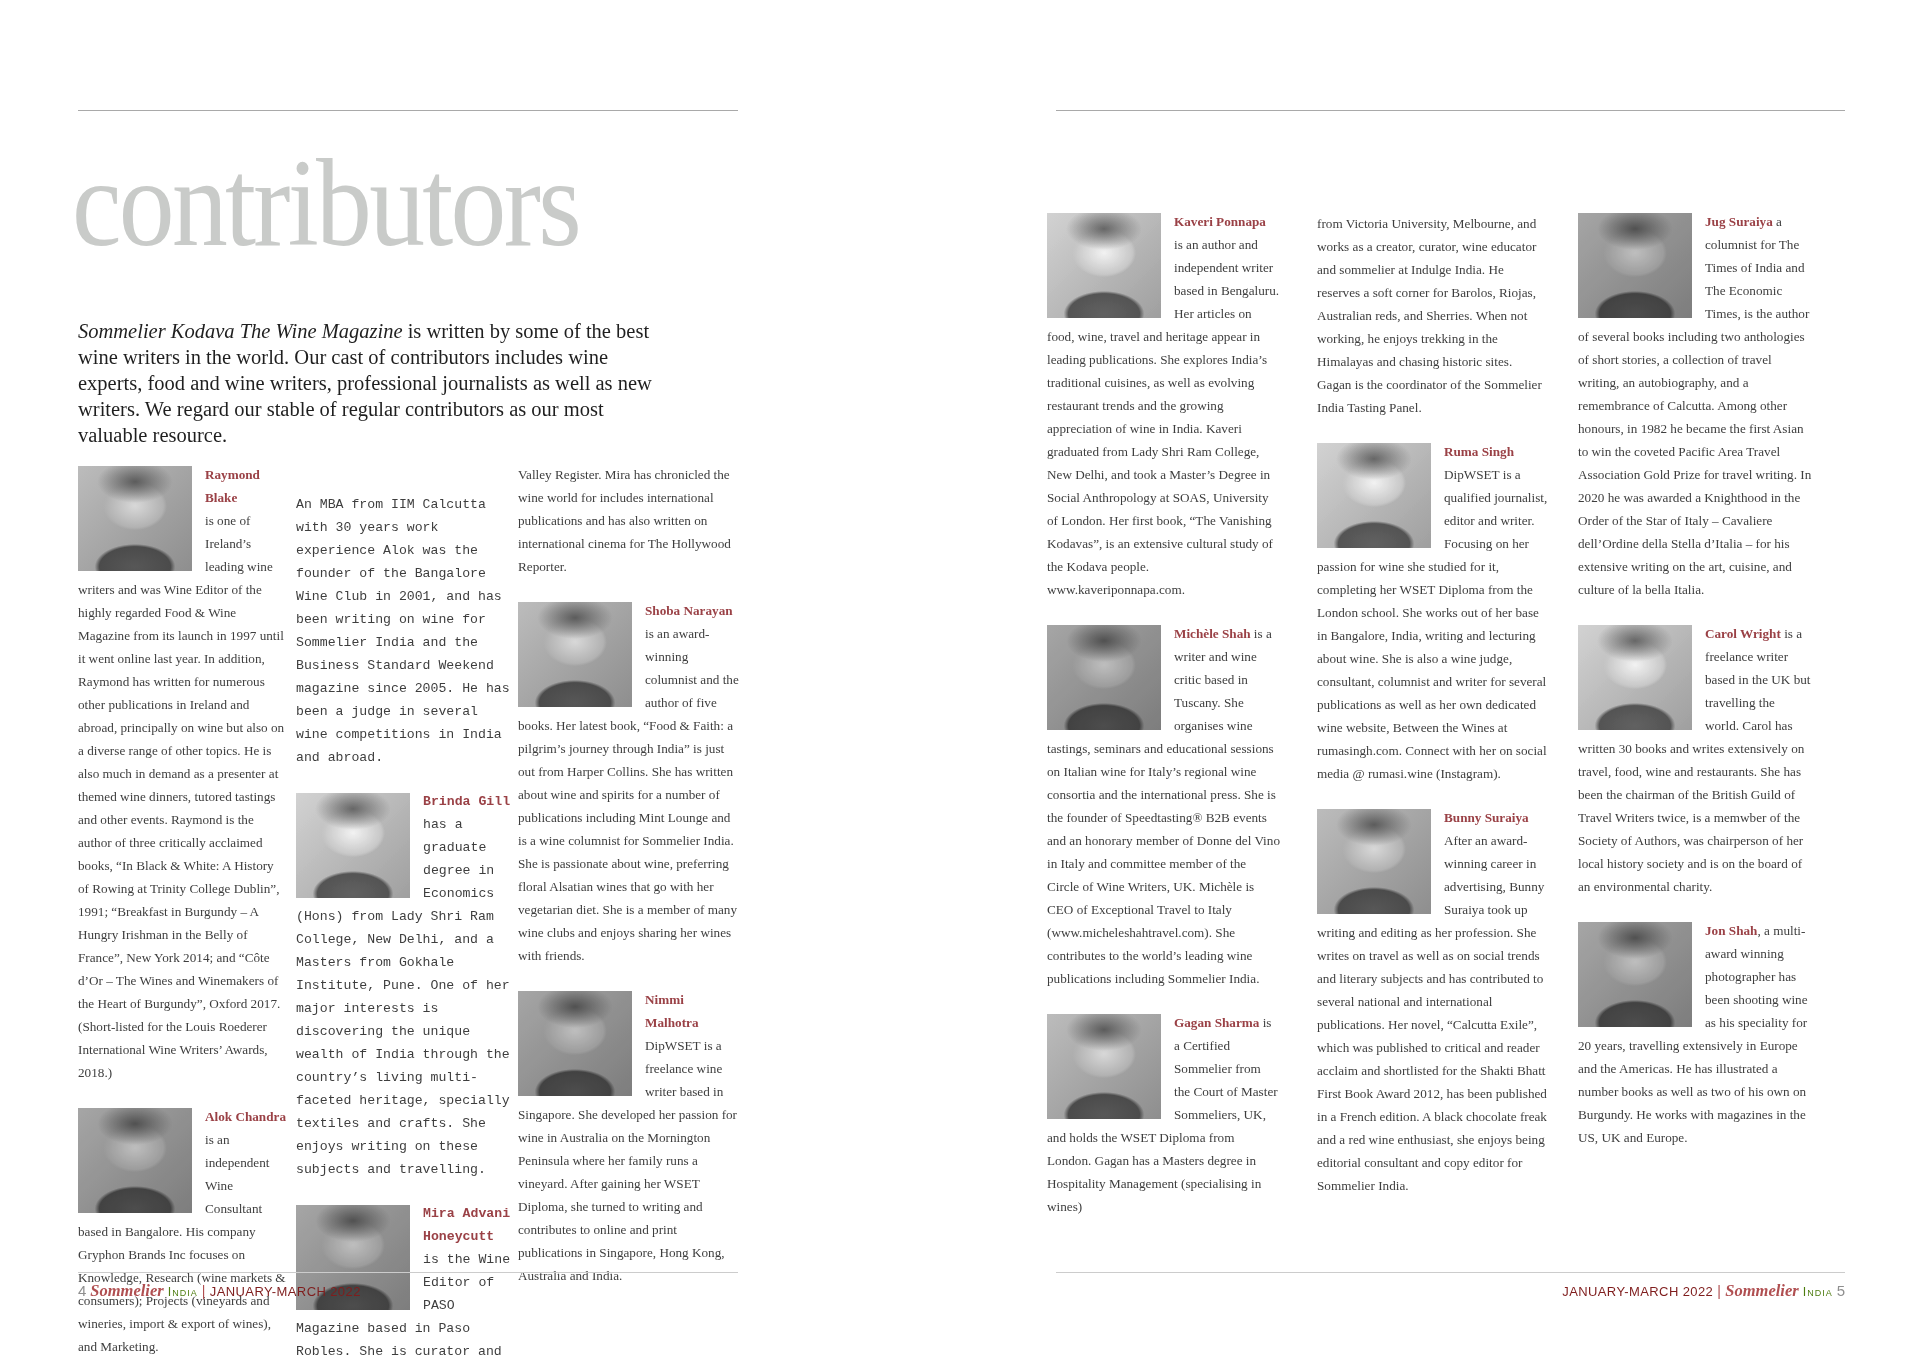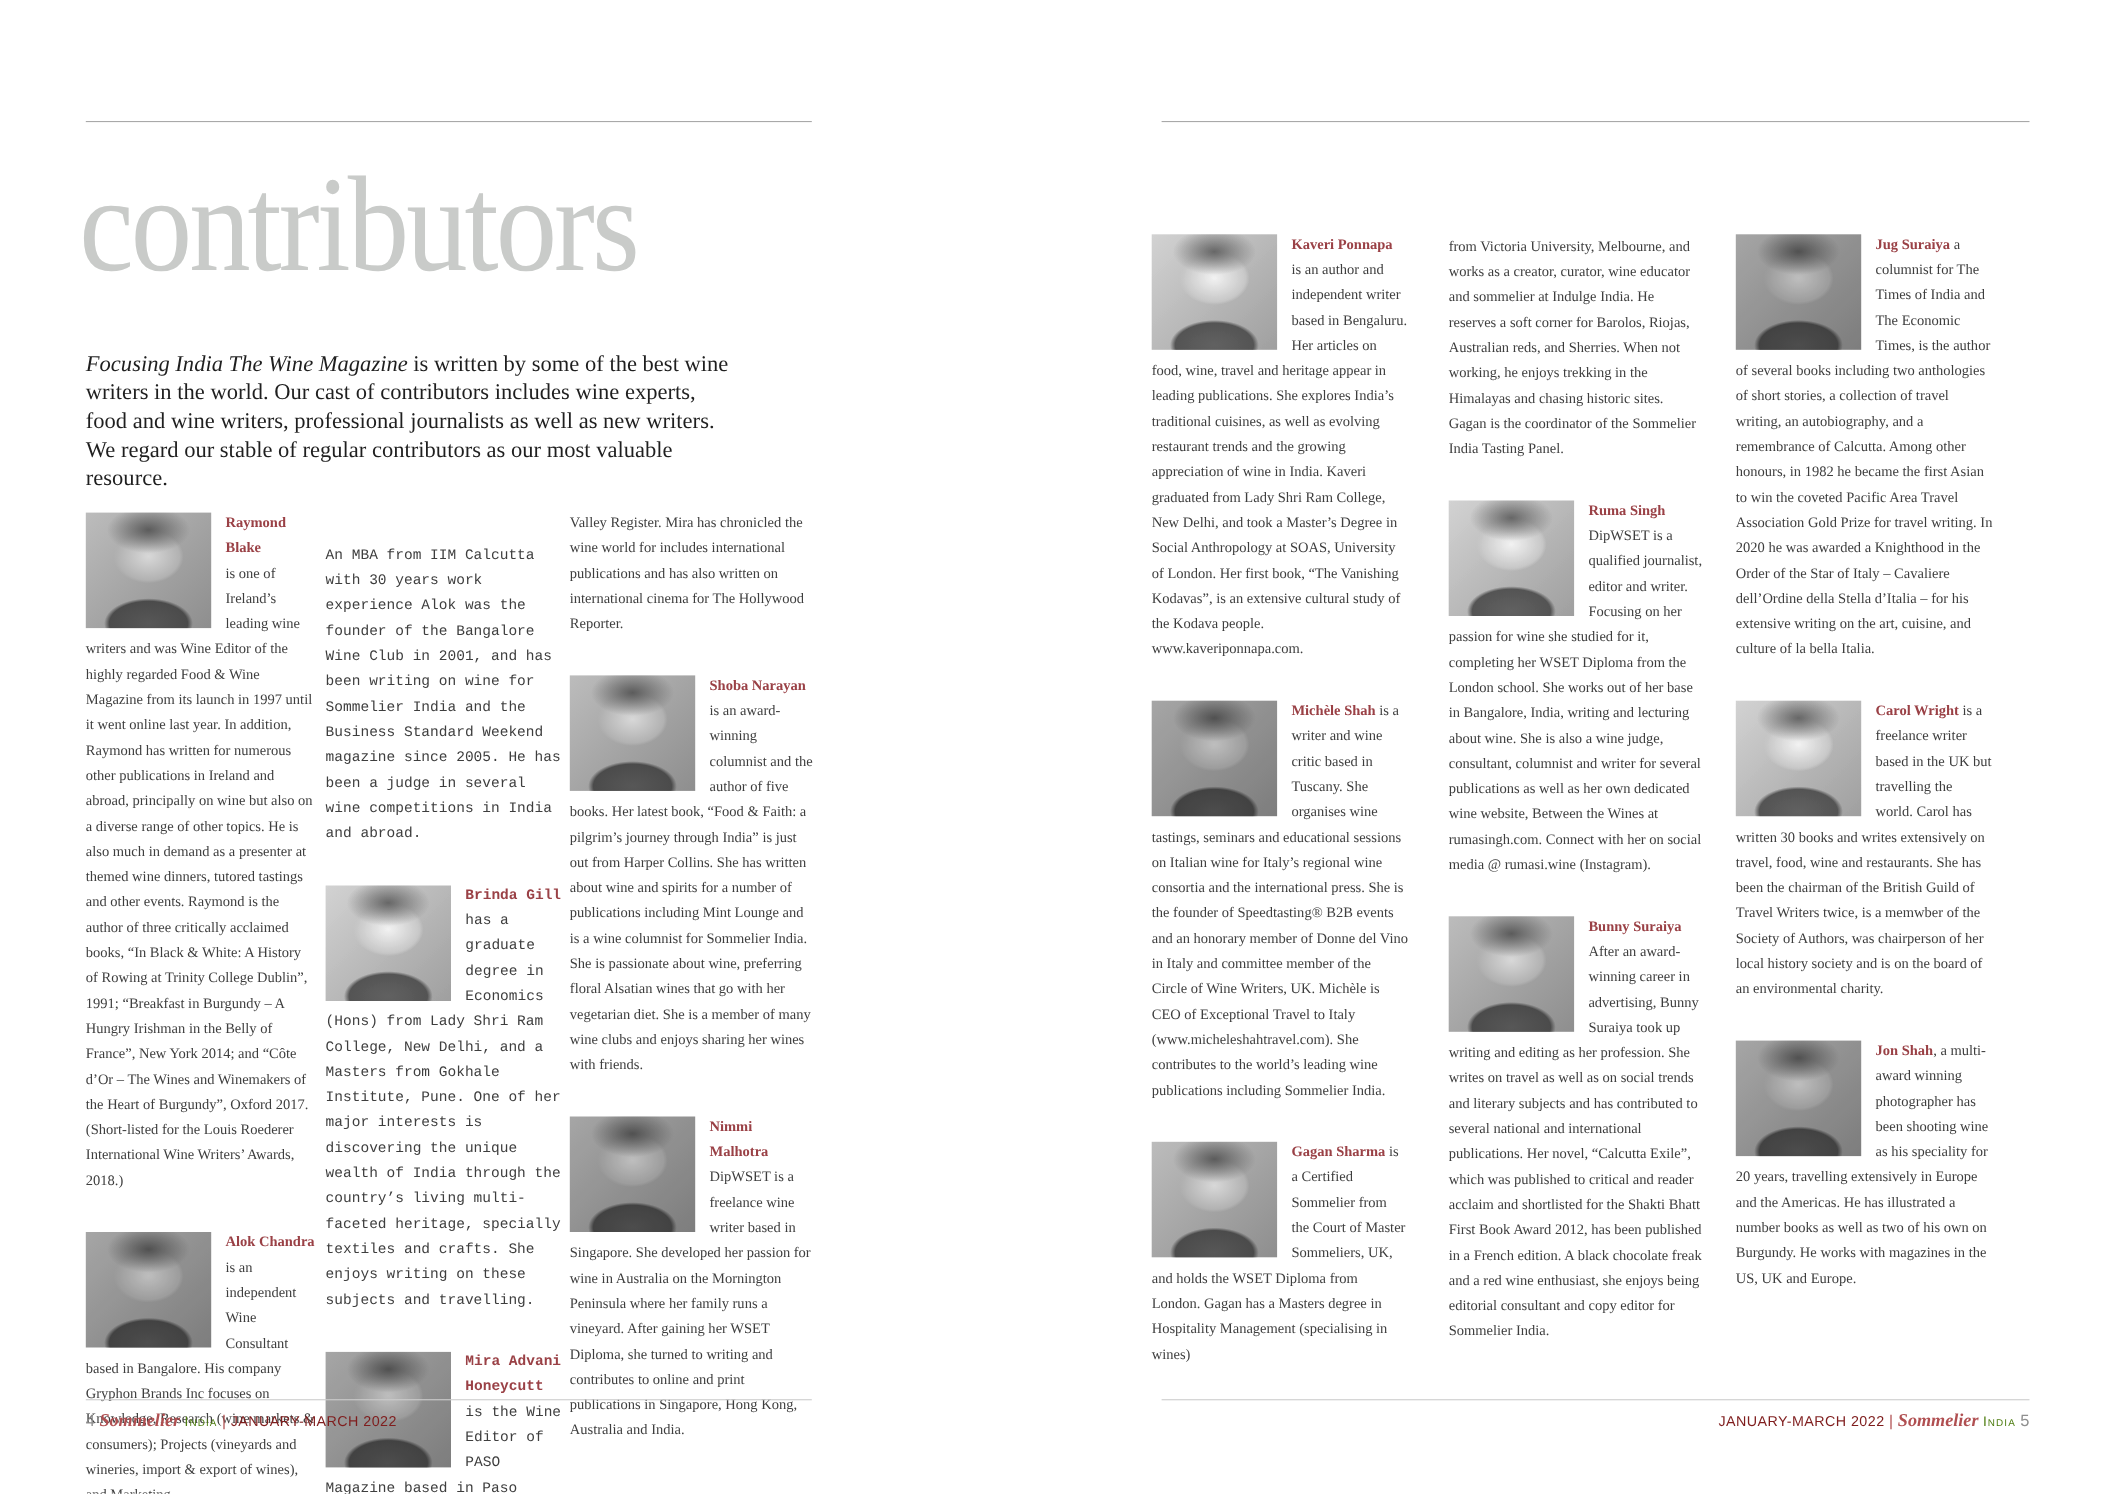--- a/index.html
+++ b/index.html
@@ -24,21 +24,21 @@
 
   .col{position:absolute;font-size:13.2px;line-height:23px;color:#3e3e3e;}
   .c-l1{left:78px;  top:463px;width:208px;}
   .c-l2{left:296px; top:493px;width:216px;font-family:Liberation Mono, monospace;}
   .c-l3{left:518px; top:463px;width:221px;}
   .c-r1{left:1047px;top:210px;width:233px;}
   .c-r2{left:1317px;top:212px;width:231px;}
   .c-r3{left:1578px;top:210px;width:234px;}
 
   .bio{margin:0;}
-  .mt{margin-top:33px;}
+  .mt{margin-top:21px;}
   .bt{margin:0;}
   .bio-name{color:#9a4146;font-weight:bold;}
 
   .photo{
     float:left;width:114px;height:105px;margin:3px 13px 4px 0;
     background:
       radial-gradient(46% 28% at 50% 15%, #5c5c5c 0%, rgba(0,0,0,0) 72%),
       radial-gradient(40% 33% at 50% 38%, #d8d8d8 0%, #b2b2b2 62%, rgba(0,0,0,0) 70%),
       radial-gradient(52% 32% at 50% 96%, #575757 0%, #4b4b4b 60%, rgba(0,0,0,0) 68%),
       linear-gradient(135deg,#bcbcbc,#8e8e8e);
@@ -62,21 +62,21 @@
   .f-sep{color:#b04f51;font-size:14px;}
   .f-issue{color:#7f1d1d;}
 </style>
 </head>
 <body>
 
 <div class="rule" style="left:78px;top:110px;width:660px;"></div>
 
 <h1 class="mag-title">contributors</h1>
 
-<p class="intro"><span class="hl">Focusing India The Wine Magazine</span><span> is written by some of the best wine writers in the world. Our cast of contributors includes wine experts, food and wine writers, professional journalists as well as new writers. We regard our stable of regular contributors as our most valuable resource.</span></p>
+<p class="intro"><span class="hl">Sommelier Kodava The Wine Magazine</span><span> is written by some of the best wine writers in the world. Our cast of contributors includes wine experts, food and wine writers, professional journalists as well as new writers. We regard our stable of regular contributors as our most valuable resource.</span></p>
 
 <div class="col c-l1">
   <div class="bio">
     <div class="photo"></div>
     <p class="bt"><span class="bio-name">Raymond Blake</span><br>
     <span>is one of Ireland’s leading wine writers and was Wine Editor of the highly regarded Food &amp; Wine Magazine from its launch in 1997 until it went online last year. In addition, Raymond has written for numerous other publications in Ireland and abroad, principally on wine but also on a diverse range of other topics. He is also much in demand as a presenter at themed wine dinners, tutored tastings and other events. Raymond is the author of three critically acclaimed books, “In Black &amp; White: A History of Rowing at Trinity College Dublin”, 1991; “Breakfast in Burgundy – A Hungry Irishman in the Belly of France”, New York 2014; and “Côte d’Or – The Wines and Winemakers of the Heart of Burgundy”, Oxford 2017. (Short-listed for the Louis Roederer International Wine Writers’ Awards, 2018.)</span></p>
   </div>
   <div class="bio mt">
     <div class="photo ph-c"></div>
     <p class="bt"><span class="bio-name">Alok Chandra</span> <span>is an independent Wine Consultant based in Bangalore. His company Gryphon Brands Inc focuses on Knowledge, Research (wine markets &amp; consumers); Projects (vineyards and wineries, import &amp; export of wines), and Marketing.</span></p>

